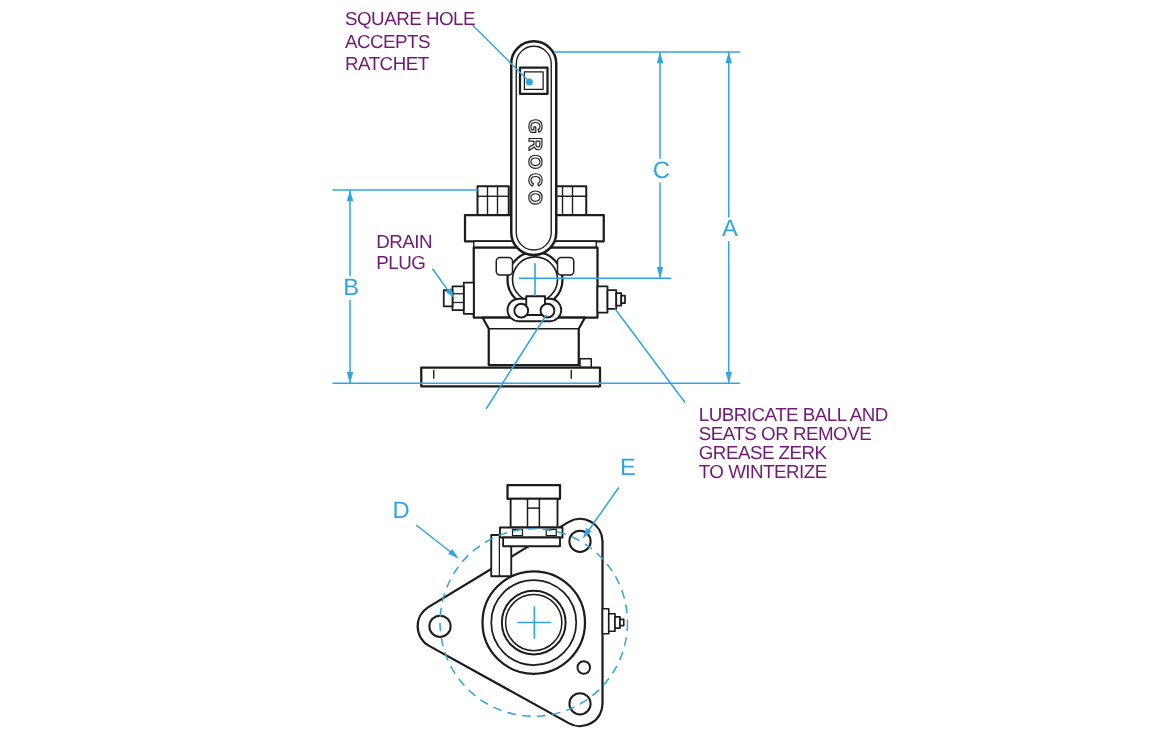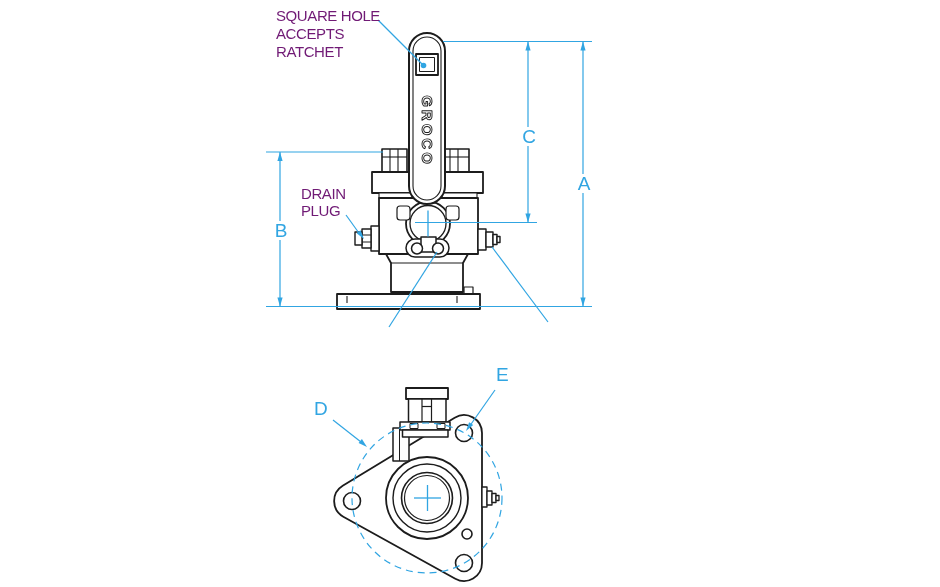--- a/index.html
+++ b/index.html
@@ -204,20 +204,24 @@
   </svg>
 
   <div class="callout lh18" style="left:276px;top:7px;">SQUARE HOLE
 ACCEPTS
 RATCHET</div>
 
   <div class="callout lh17" style="left:301px;top:185px;">DRAIN
 PLUG</div>
 
 
+  <div class="callout" style="left:559px;top:325px;">LUBRICATE BALL AND
+SEATS OR REMOVE
+GREASE ZERK
+TO WINTERIZE</div>
 
   <div class="dim-letter" style="left:269px;top:221px;width:20px;">B</div>
 
   <div class="dim-letter" style="left:517px;top:127px;width:20px;">C</div>
 
   <div class="dim-letter" style="left:572px;top:174px;width:20px;">A</div>
 
   <div class="dim-letter" style="left:312px;top:399px;">D</div>
 
   <div class="dim-letter" style="left:494px;top:365px;">E</div>

